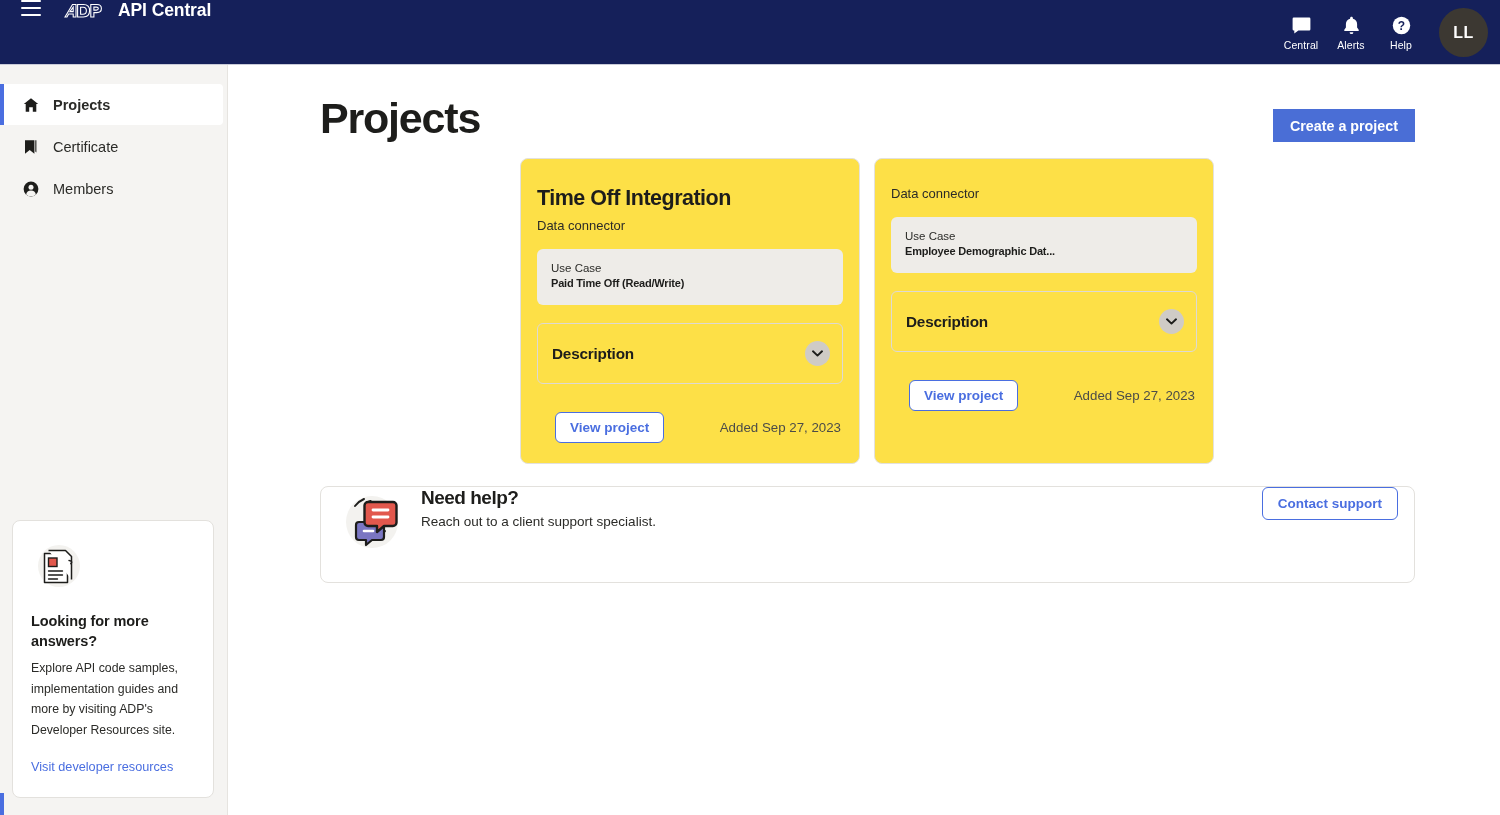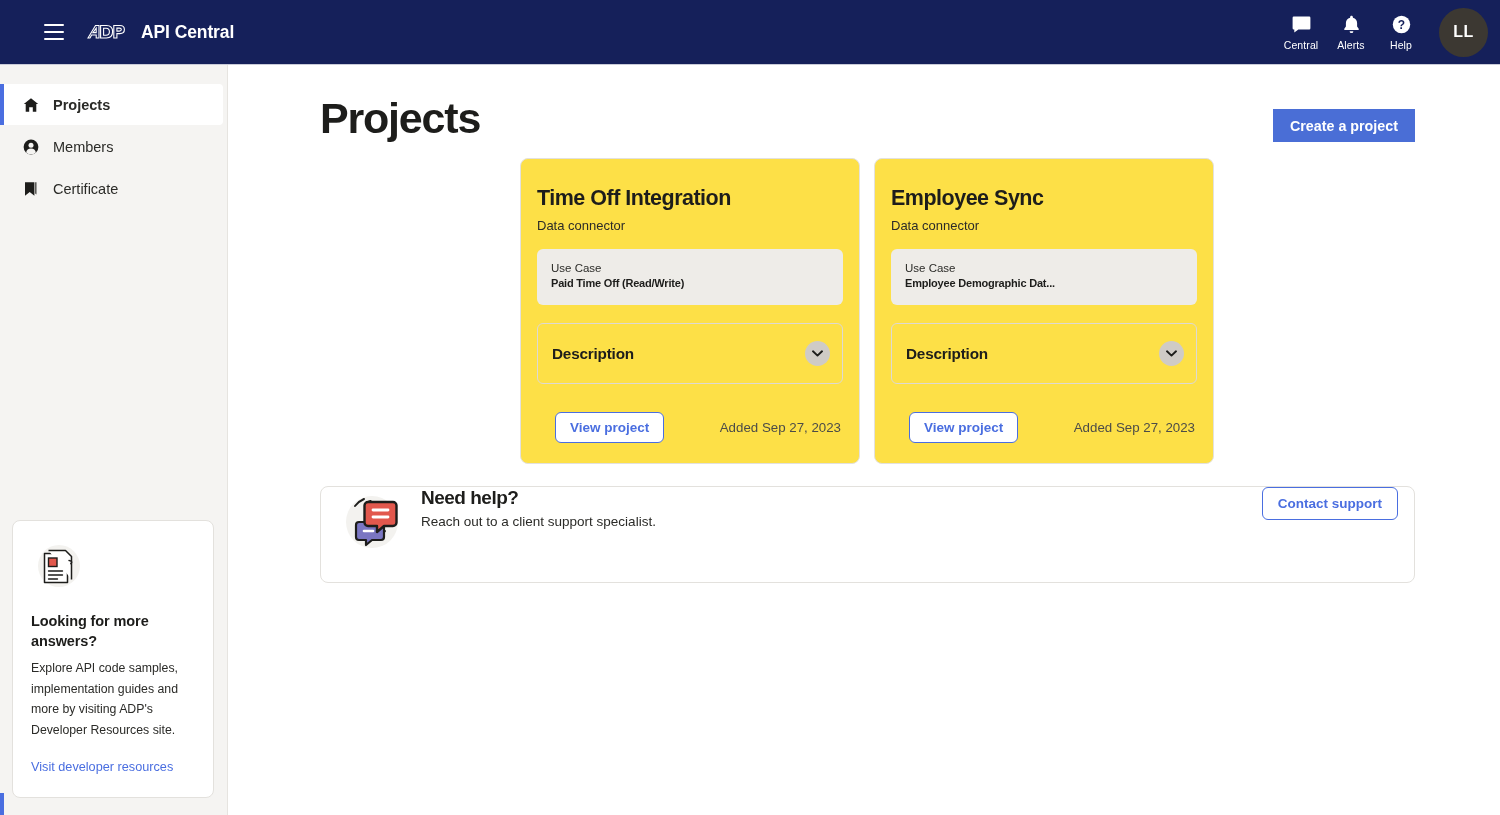--- a/index.html
+++ b/index.html
@@ -18,23 +18,21 @@
   }
 
   
   .header {
     position: absolute;
     top: 0; left: 0;
     width: 1500px;
     height: 65px;
     background: #15205a;
     display: flex;
-    align-items: center;
     border-bottom: 1px solid #c9cbd8;
-    padding-left: 23px;
   }
 
   .hamburger {
     margin-left: 21px;
     width: 20px;
     height: 16px;
     display: flex;
     flex-direction: column;
     justify-content: space-between;
     cursor: pointer;
@@ -456,37 +454,37 @@
       <span class="nav-icon">
         <svg width="16" height="16" viewBox="0 0 16 16" xmlns="http://www.w3.org/2000/svg">
           <path d="M8 1.2 0.8 7.1h1.9v7.7h3.5V10.3h3.6v4.5h3.5V7.1h1.9z" fill="#1d1d1b"></path>
         </svg>
       </span>
       <span>Projects</span>
     </div>
 
     <div class="nav-item">
       <span class="nav-icon">
+        <svg width="15" height="16" viewBox="0 0 15 16" xmlns="http://www.w3.org/2000/svg">
+          <path d="M2 1.2h9.4v13.6L6.7 11 2 14.8z" fill="#1d1d1b"></path>
+          <path d="M12.3 1.2h1.1v12.2l-1.1-.9z" fill="#1d1d1b"></path>
+        </svg>
+      </span>
+      <span>Certificate</span>
+    </div>
+
+    <div class="nav-item">
+      <span class="nav-icon">
         <svg width="16" height="16" viewBox="0 0 16 16" xmlns="http://www.w3.org/2000/svg">
           <circle cx="8" cy="8" r="7.4" fill="#1d1d1b"></circle>
           <circle cx="8" cy="6.2" r="2.5" fill="#f5f4f2"></circle>
           <path d="M3.1 13.4a5 5 0 0 1 9.8 0 7.3 7.3 0 0 1-9.8 0z" fill="#f5f4f2"></path>
         </svg>
       </span>
       <span>Members</span>
-    </div>
-
-    <div class="nav-item">
-      <span class="nav-icon">
-        <svg width="15" height="16" viewBox="0 0 15 16" xmlns="http://www.w3.org/2000/svg">
-          <path d="M2 1.2h9.4v13.6L6.7 11 2 14.8z" fill="#1d1d1b"></path>
-          <path d="M12.3 1.2h1.1v12.2l-1.1-.9z" fill="#1d1d1b"></path>
-        </svg>
-      </span>
-      <span>Certificate</span>
     </div>
   </div>
 
   <div class="promo-card">
     <div class="promo-illus">
       <svg width="56" height="56" viewBox="0 0 56 56" xmlns="http://www.w3.org/2000/svg">
         <circle cx="28" cy="25" r="21" fill="#f3f2ef"></circle>
         <g stroke="#1d1d1b" stroke-width="1.5" fill="#ffffff" stroke-linejoin="round">
           <path d="M13.5 12.5h17l6 6v23h-23z"></path>
           <path d="M17.5 9.5h17l6 6v23"></path>
@@ -532,21 +530,20 @@
           </svg>
         </span>
       </div>
       <div class="card-footer">
         <button class="view-btn">View project</button>
         <span class="added-text">Added Sep 27, 2023</span>
       </div>
     </div>
 
     <div class="project-card">
-      <div class="pc-title">Employee Sync</div>
       <div class="pc-subtitle">Data connector</div>
       <div class="usecase-box">
         <div class="usecase-label">Use Case</div>
         <div class="usecase-value">Employee Demographic Dat...</div>
       </div>
       <div class="desc-row">
         <span class="desc-label">Description</span>
         <span class="chevron-btn">
           <svg width="11" height="7" viewBox="0 0 11 7" xmlns="http://www.w3.org/2000/svg">
             <path d="M1 1.3 5.5 5.6 10 1.3" stroke="#1d1d1b" stroke-width="1.9" fill="none" stroke-linecap="round" stroke-linejoin="round"></path>

